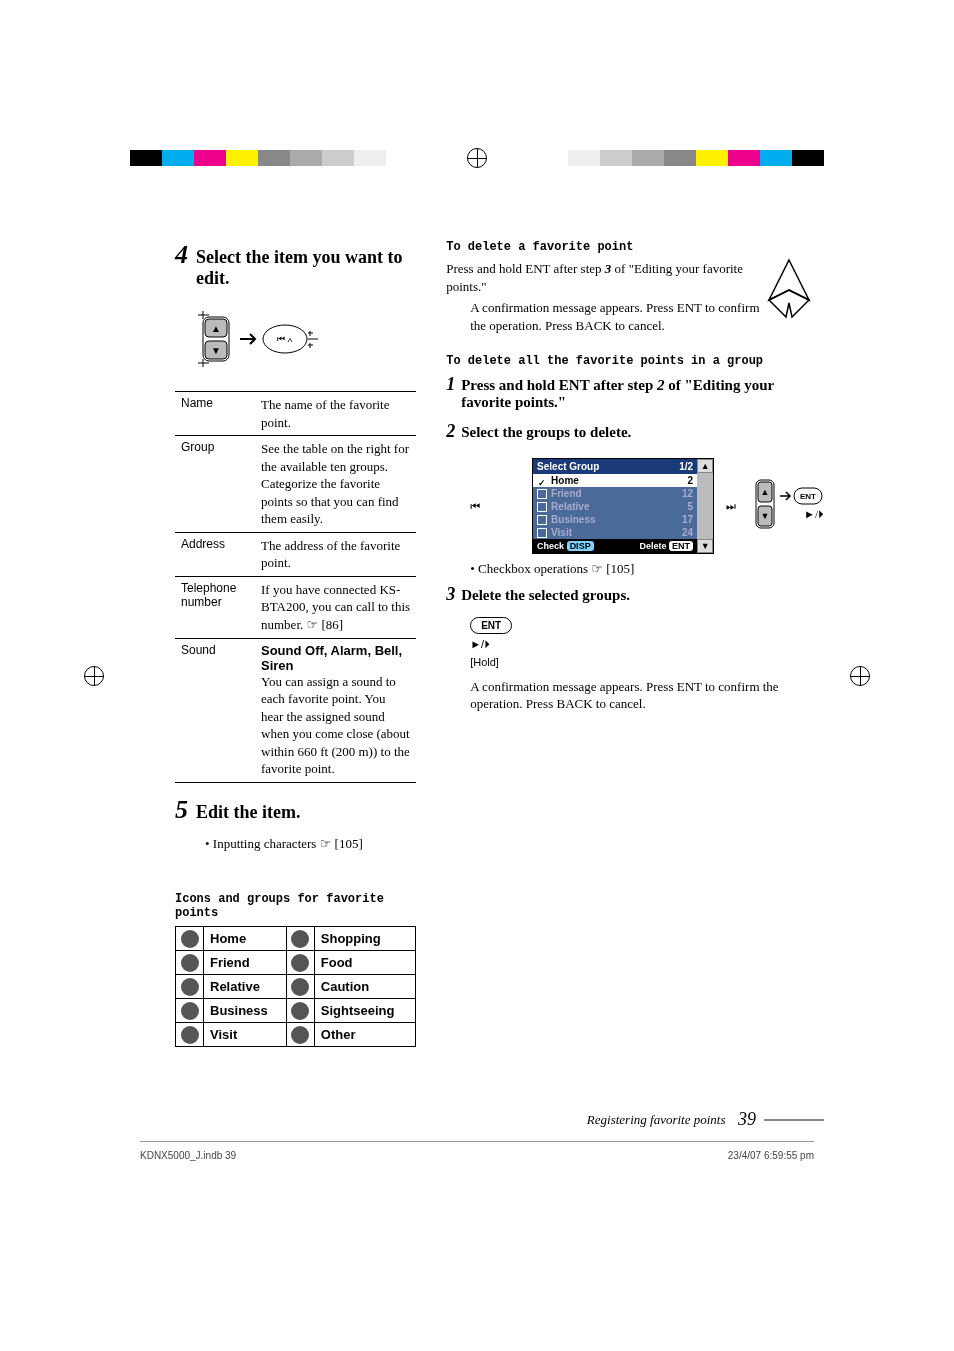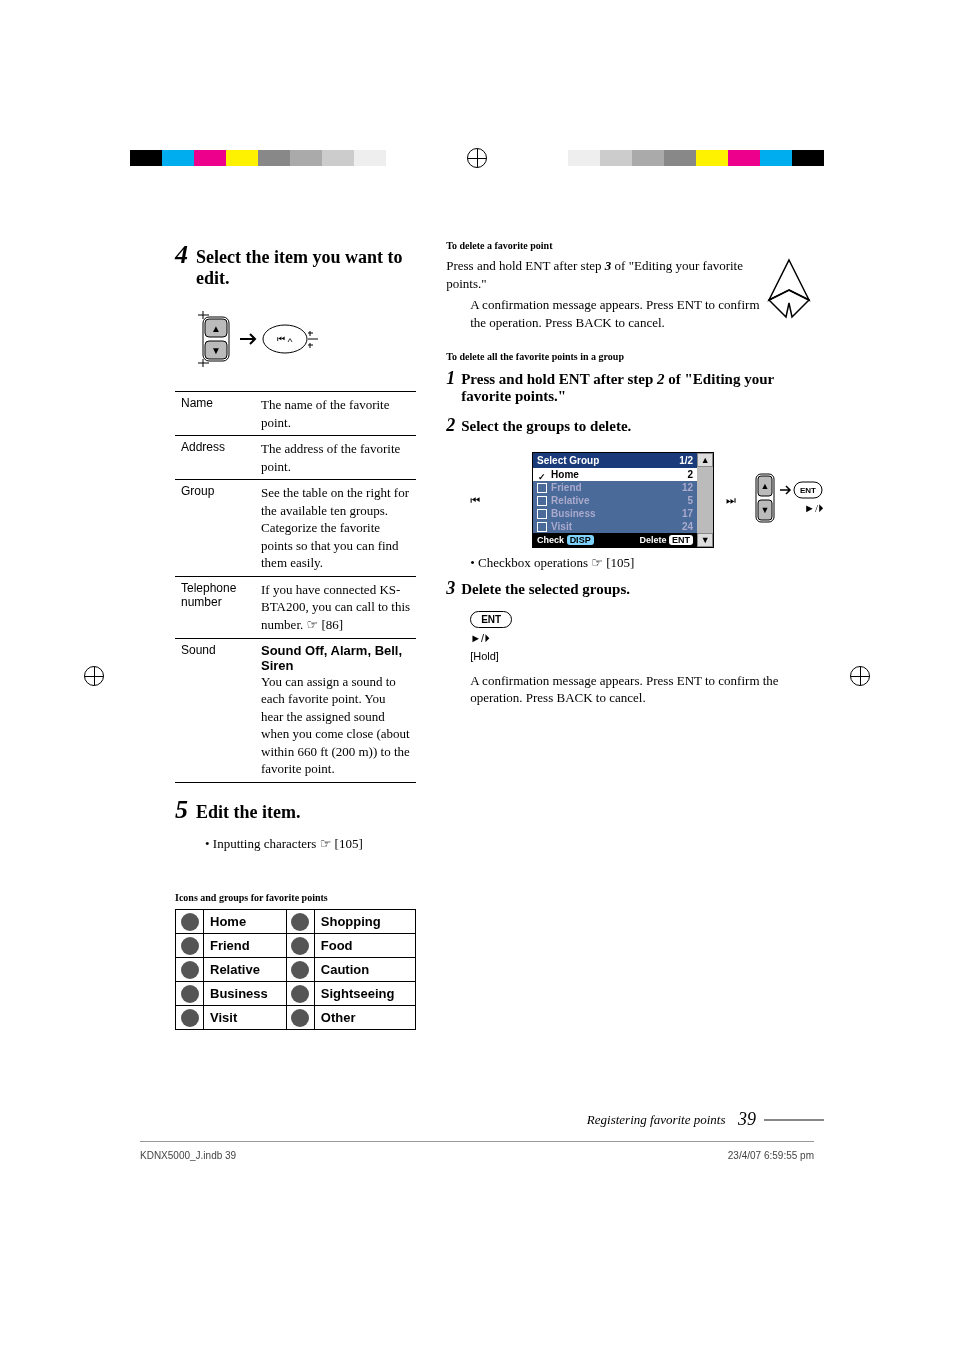--- a/index.html
+++ b/index.html
@@ -105,23 +105,23 @@
     table.def-table td:first-child {
       width: 80px;
       font-family: Arial, sans-serif;
       font-size: 12px;
     }
     .bold-sans { font-family: Arial, sans-serif; font-weight: bold; font-size: 13px; }
 
     .sub-bullet { font-size: 13px; margin-left: 30px; margin-top: 4px; }
 
     .section-heading {
-      font-family: Liberation Serif, serif;
-      font-weight: bold;
-      font-size: 10px;
+      font-family: Liberation Mono, monospace;
+      font-weight: bold;
+      font-size: 12px;
       margin-top: 20px;
       margin-bottom: 6px;
     }
 
     table.icon-grid {
       border-collapse: collapse;
       width: 100%;
     }
     table.icon-grid td {
       border: 1px solid #000;
@@ -316,27 +316,27 @@
         <line x1="115" y1="34" x2="115" y2="39" stroke="#000"></line>
     </svg>
 
     <table class="def-table">
       <tbody>
           <tr>
             <td>Name</td>
             <td class="body-text">The name of the favorite point.</td>
           </tr>
       <tr>
-            <td>Address</td>
-            <td class="body-text">The address of the favorite point.</td>
-          </tr>
-      <tr>
             <td>Group</td>
             <td class="body-text" style="white-space:pre-line">See the table on the right for the available ten groups.
 Categorize the favorite points so that you can find them easily.</td>
+          </tr>
+      <tr>
+            <td>Address</td>
+            <td class="body-text">The address of the favorite point.</td>
           </tr>
       <tr>
             <td>Telephone number</td>
             <td class="body-text">If you have connected KS-BTA200, you can call to this number. ☞ [86]</td>
           </tr>
       <tr>
             <td>Sound</td>
             <td>
               <div class="bold-sans">Sound Off, Alarm, Bell, Siren</div>
               <div class="body-text">You can assign a sound to each favorite point. You hear the assigned sound when you come close (about within 660 ft (200 m)) to the favorite point.</div>

